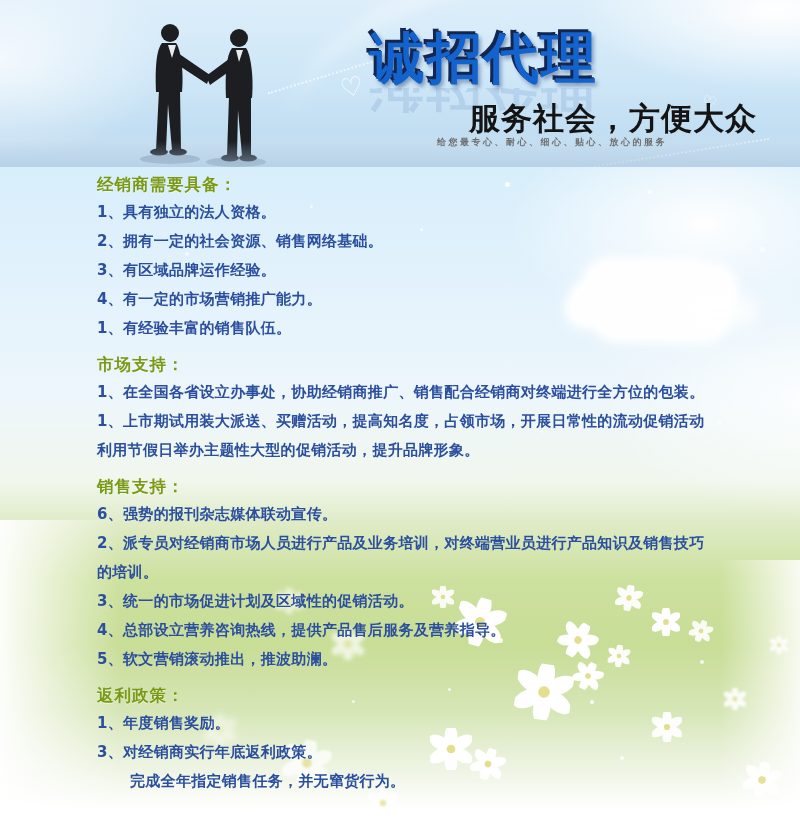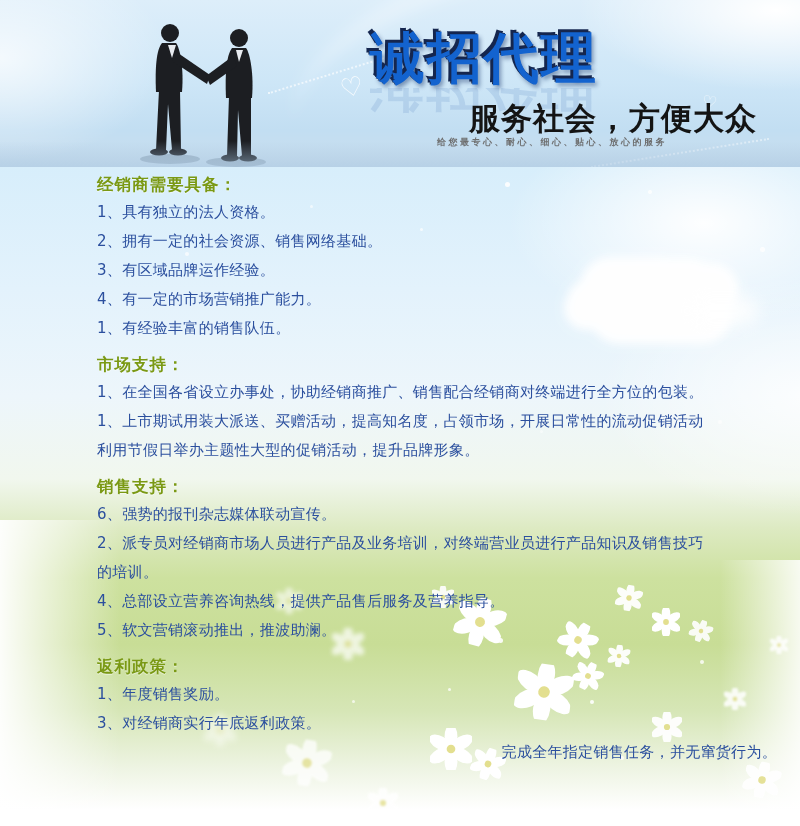--- a/index.html
+++ b/index.html
@@ -46,23 +46,23 @@
                28px 7px 0 7px #fff,58px 9px 0 5px #fff,-6px 4px 0 -4px #fff;}
   .cloud-wisp{position:absolute;left:688px;top:296px;width:70px;height:30px;background:#fff;
     border-radius:30px;filter:blur(8px);opacity:.8;}
   .sparkle{position:absolute;background:#fff;border-radius:50%;filter:blur(.6px);}
   .flower{position:absolute;}
   
   .content{position:absolute;left:97px;top:172px;width:680px;}
   .sec-heading{font-size:16.5px;font-weight:bold;color:#7a9914;line-height:26px;letter-spacing:1px;
     text-shadow:0 1px 1px rgba(255,255,255,.6);}
   section + section .sec-heading{margin-top:9px;}
-  .line{font-size:15px;font-weight:normal;color:#2b4f9e;line-height:29px;letter-spacing:.3px;
+  .line{font-size:15px;font-weight:bold;color:#2b4f9e;line-height:29px;letter-spacing:.3px;
     white-space:pre-line;}
-  .line.indent{padding-left:33px;text-align:right;}
+  .line.indent{padding-left:33px;}
 </style>
 </head>
 <body>
 
 <div class="page">
 
   <div class="header">
     <div class="swoosh"></div>
     <div class="dotline dot1"></div>
     <div class="dotline dot2"></div>
@@ -355,20 +355,21 @@
       <div class="line">1、在全国各省设立办事处，协助经销商推广、销售配合经销商对终端进行全方位的包装。</div>
       <div class="line">1、上市期试用装大派送、买赠活动，提高知名度，占领市场，开展日常性的流动促销活动
 利用节假日举办主题性大型的促销活动，提升品牌形象。</div>
     </section>
 
     <section>
       <div class="sec-heading">销售支持：</div>
       <div class="line">6、强势的报刊杂志媒体联动宣传。</div>
       <div class="line">2、派专员对经销商市场人员进行产品及业务培训，对终端营业员进行产品知识及销售技巧
 的培训。</div>
+      <div class="line">3、统一的市场促进计划及区域性的促销活动。</div>
       <div class="line">4、总部设立营养咨询热线，提供产品售后服务及营养指导。</div>
       <div class="line">5、软文营销滚动推出，推波助澜。</div>
     </section>
 
     <section>
       <div class="sec-heading">返利政策：</div>
       <div class="line">1、年度销售奖励。</div>
       <div class="line">3、对经销商实行年底返利政策。</div>
       <div class="line indent">完成全年指定销售任务，并无窜货行为。</div>
     </section>

